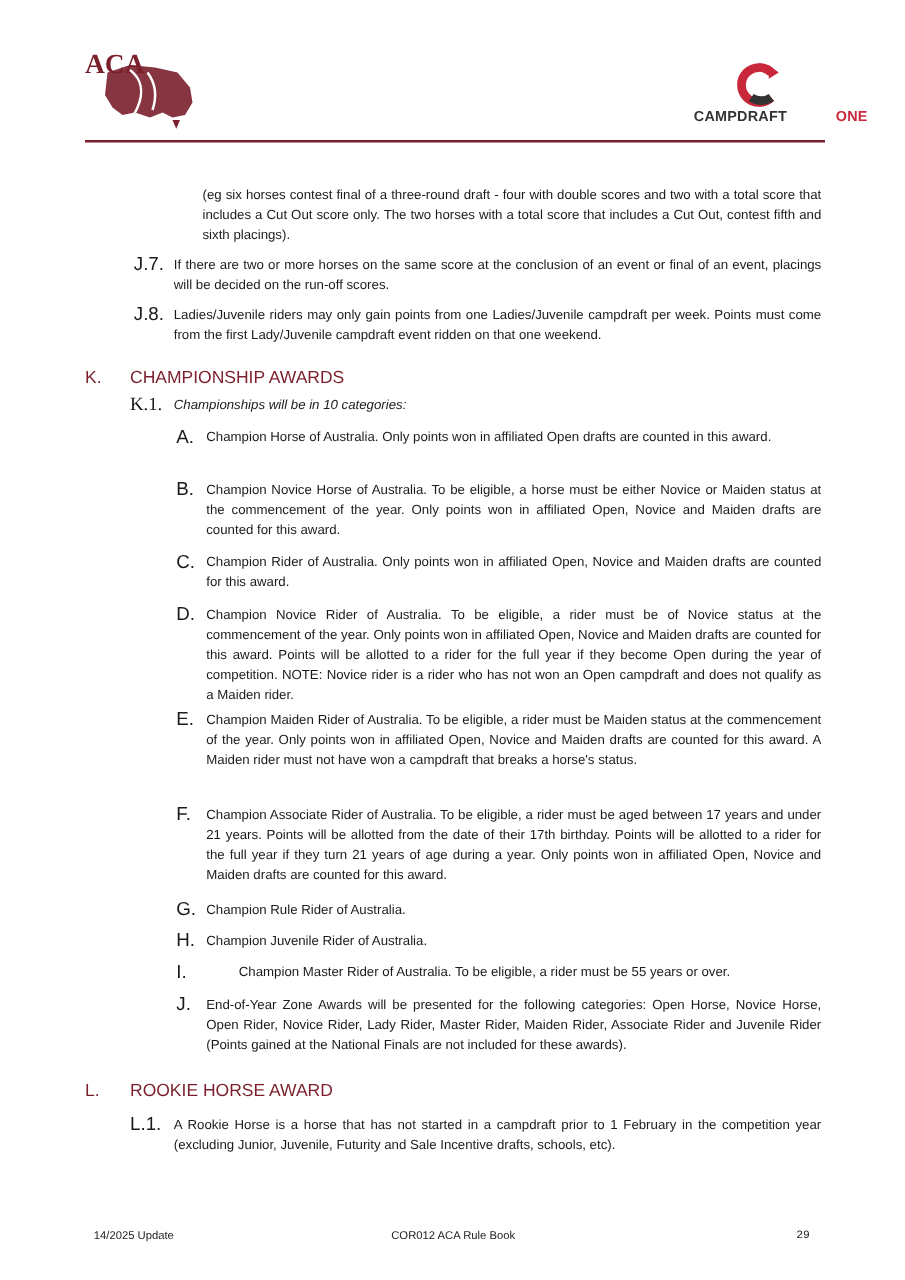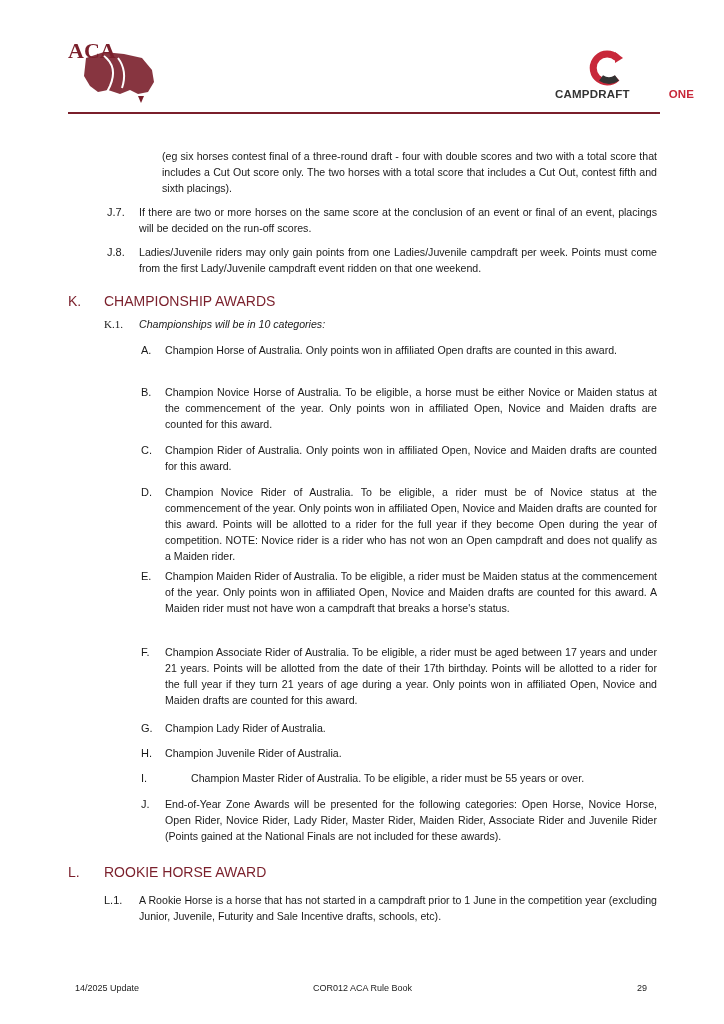--- a/index.html
+++ b/index.html
@@ -17,21 +17,21 @@
   }
   .logo-cd .word .one { color: #c8283a; margin-left: 39px; }
   .header-rule {
     position: absolute; left: 68px; top: 112px; width: 592px; height: 2px; background: #7a1f2b;
   }
   .content { position: absolute; left: 0; top: 0; width: 724px; }
   .p {
     position: absolute; font-size: 10.6px; line-height: 16px; text-align: justify;
     text-align-last: left;
   }
-  .num { position: absolute; font-size: 11px; line-height: 16px; text-align: right; }
+  .num { position: absolute; font-size: 15px; line-height: 16px; text-align: right; }
   .heading {
     position: absolute; font-size: 14px; color: #7a1f2b; line-height: 18px;
   }
   .footer { position: absolute; top: 983px; font-size: 9px; color: #222; }
 </style>
 </head>
 <body>
 
 <div class="logo-aca">
   <svg width="100" height="72" viewBox="0 0 100 72">
@@ -83,33 +83,33 @@
   <div class="num" style="left:141px; top:484px;">D.</div>
   <div class="p" style="left:165px; top:484px; width:492px;">Champion Novice Rider of Australia. To be eligible, a rider must be of Novice status at the commencement of the year. Only points won in affiliated Open, Novice and Maiden drafts are counted for this award. Points will be allotted to a rider for the full year if they become Open during the year of competition. NOTE: Novice rider is a rider who has not won an Open campdraft and does not qualify as a Maiden rider.</div>
 
   <div class="num" style="left:141px; top:568px;">E.</div>
   <div class="p" style="left:165px; top:568px; width:492px;">Champion Maiden Rider of Australia. To be eligible, a rider must be Maiden status at the commencement of the year. Only points won in affiliated Open, Novice and Maiden drafts are counted for this award. A Maiden rider must not have won a campdraft that breaks a horse's status.</div>
 
   <div class="num" style="left:141px; top:644px;">F.</div>
   <div class="p" style="left:165px; top:644px; width:492px;">Champion Associate Rider of Australia. To be eligible, a rider must be aged between 17 years and under 21 years. Points will be allotted from the date of their 17th birthday. Points will be allotted to a rider for the full year if they turn 21 years of age during a year. Only points won in affiliated Open, Novice and Maiden drafts are counted for this award.</div>
 
   <div class="num" style="left:141px; top:720px;">G.</div>
-  <div class="p" style="left:165px; top:720px; width:492px;">Champion Lady Rider of Australia.</div>
+  <div class="p" style="left:165px; top:720px; width:492px;">Champion Rule Rider of Australia.</div>
 
   <div class="num" style="left:141px; top:745px;">H.</div>
   <div class="p" style="left:165px; top:745px; width:492px;">Champion Juvenile Rider of Australia.</div>
 
   <div class="num" style="left:141px; top:770px;">I.</div>
   <div class="p" style="left:165px; top:770px; width:492px;margin-left:26px;">Champion Master Rider of Australia. To be eligible, a rider must be 55 years or over.</div>
 
   <div class="num" style="left:141px; top:796px;">J.</div>
   <div class="p" style="left:165px; top:796px; width:492px;">End-of-Year Zone Awards will be presented for the following categories: Open Horse, Novice Horse, Open Rider, Novice Rider, Lady Rider, Master Rider, Maiden Rider, Associate Rider and Juvenile Rider (Points gained at the National Finals are not included for these awards).</div>
 
   <div class="heading" style="left:68px; top:863px;">L.</div>
   <div class="heading" style="left:104px; top:863px;">ROOKIE HORSE AWARD</div>
 
   <div class="num" style="left:104px; top:892px;">L.1.</div>
-  <div class="p" style="left:139px; top:892px; width:518px;">A Rookie Horse is a horse that has not started in a campdraft prior to 1 June in the competition year (excluding Junior, Juvenile, Futurity and Sale Incentive drafts, schools, etc).</div>
+  <div class="p" style="left:139px; top:892px; width:518px;">A Rookie Horse is a horse that has not started in a campdraft prior to 1 February in the competition year (excluding Junior, Juvenile, Futurity and Sale Incentive drafts, schools, etc).</div>
 </div>
 
 <div class="footer" style="left:75px;">14/2025 Update</div>
 <div class="footer" style="left:313px;">COR012 ACA Rule Book</div>
-<div class="footer" style="left:637px;">29</div>
+<div class="footer" style="left:637px;font-family:Liberation Mono, monospace;">29</div>
 
 </body></html>

